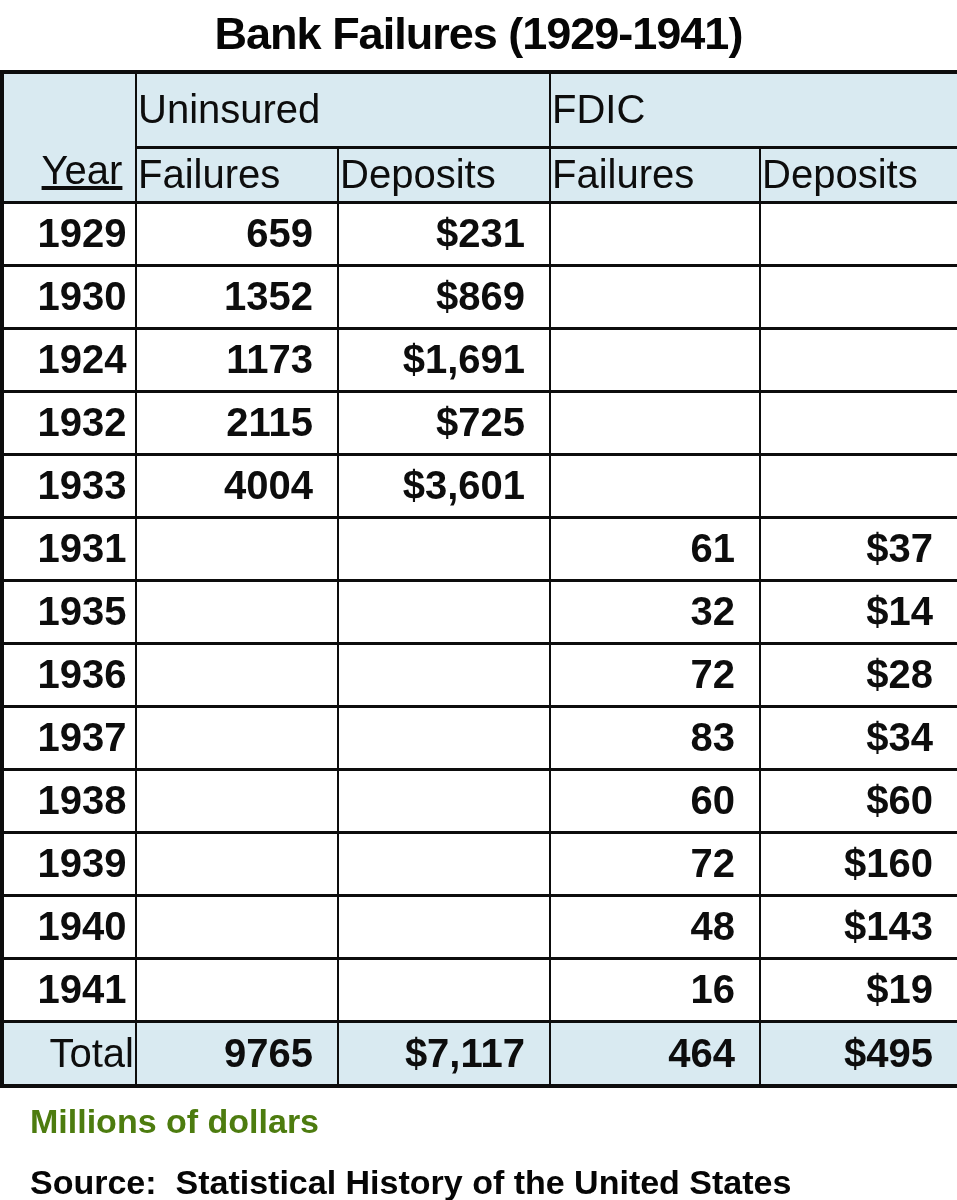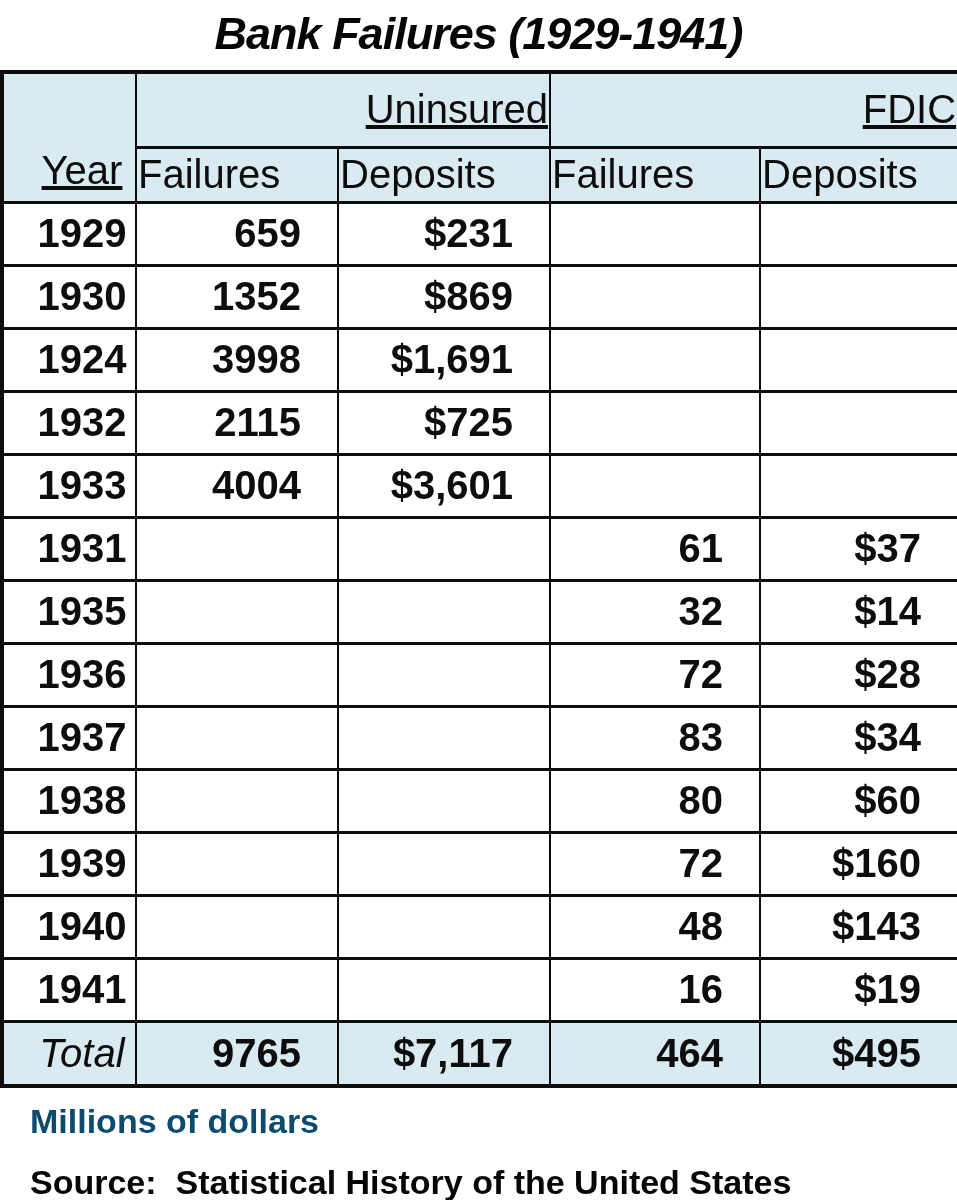--- a/index.html
+++ b/index.html
@@ -11,21 +11,20 @@
     font-family: "Liberation Sans", sans-serif;
     overflow: hidden;
   }
   .title {
     font-size: 45px;
     font-weight: bold;
     text-align: center;
     letter-spacing: -1px;
     margin: 8px 0 10px 0;
     color: #060606;
-    font-style: italic;
   }
   table.bank {
     width: 957px;
     border-collapse: collapse;
     table-layout: fixed;
     border: 4px solid #0d0d0d;
   }
   table.bank th, table.bank td {
     border-style: solid;
     border-color: #0d0d0d;
@@ -33,40 +32,40 @@
     font-size: 40px;
     overflow: hidden;
     white-space: nowrap;
   }
   tr.grp-row  { height: 75px; }
   tr.sub-row  { height: 55px; }
   tr.data-row { height: 63px; }
   tr.total-row{ height: 65px; }
 
   .hdr { background: var(--header-bg, #d9eaf1); font-weight: normal; }
-  th.grp { text-align: right; vertical-align: middle; text-decoration: underline; }
+  th.grp { text-align: left; vertical-align: middle; }
   th.sub { text-align: left; vertical-align: middle; }
   th.year-hdr {
     text-align: center;
     vertical-align: bottom;
     padding-left: 26px;
     padding-bottom: 8px;
     text-decoration: underline;
   }
   td.yr  { text-align: center;  padding-left: 26px;  font-weight: bold; }
-  td.num { text-align: right; padding-right: 36px; font-weight: bold; }
+  td.num { text-align: right; padding-right: 24px; font-weight: bold; }
   tr.total-row td { background: var(--header-bg, #d9eaf1); }
   tr.total-row td.lbl {
-    text-align: center; padding-left: 26px; font-weight: normal; font-style: italic;
+    text-align: right; padding-left: 26px; font-weight: normal;
   }
   .note {
     font-size: 34px;
     font-weight: bold;
     margin: 14px 0 0 30px;
-    color: #0c4a6e;
+    color: #4d7c0f;
   }
   .source {
     font-size: 34px;
     font-weight: bold;
     margin: 22px 0 0 30px;
     color: #060606;
     white-space: pre-wrap;
   }
 </style>
 </head>
@@ -105,21 +104,21 @@
     </tr>
     <tr class="data-row">
       <td class="yr">1930</td>
       <td class="num">1352</td>
       <td class="num">$869</td>
       <td class="num"></td>
       <td class="num"></td>
     </tr>
     <tr class="data-row">
       <td class="yr">1924</td>
-      <td class="num">3998</td>
+      <td class="num">1173</td>
       <td class="num">$1,691</td>
       <td class="num"></td>
       <td class="num"></td>
     </tr>
     <tr class="data-row">
       <td class="yr">1932</td>
       <td class="num">2115</td>
       <td class="num">$725</td>
       <td class="num"></td>
       <td class="num"></td>
@@ -156,21 +155,21 @@
       <td class="yr">1937</td>
       <td class="num"></td>
       <td class="num"></td>
       <td class="num">83</td>
       <td class="num">$34</td>
     </tr>
     <tr class="data-row">
       <td class="yr">1938</td>
       <td class="num"></td>
       <td class="num"></td>
-      <td class="num">80</td>
+      <td class="num">60</td>
       <td class="num">$60</td>
     </tr>
     <tr class="data-row">
       <td class="yr">1939</td>
       <td class="num"></td>
       <td class="num"></td>
       <td class="num">72</td>
       <td class="num">$160</td>
     </tr>
     <tr class="data-row">

